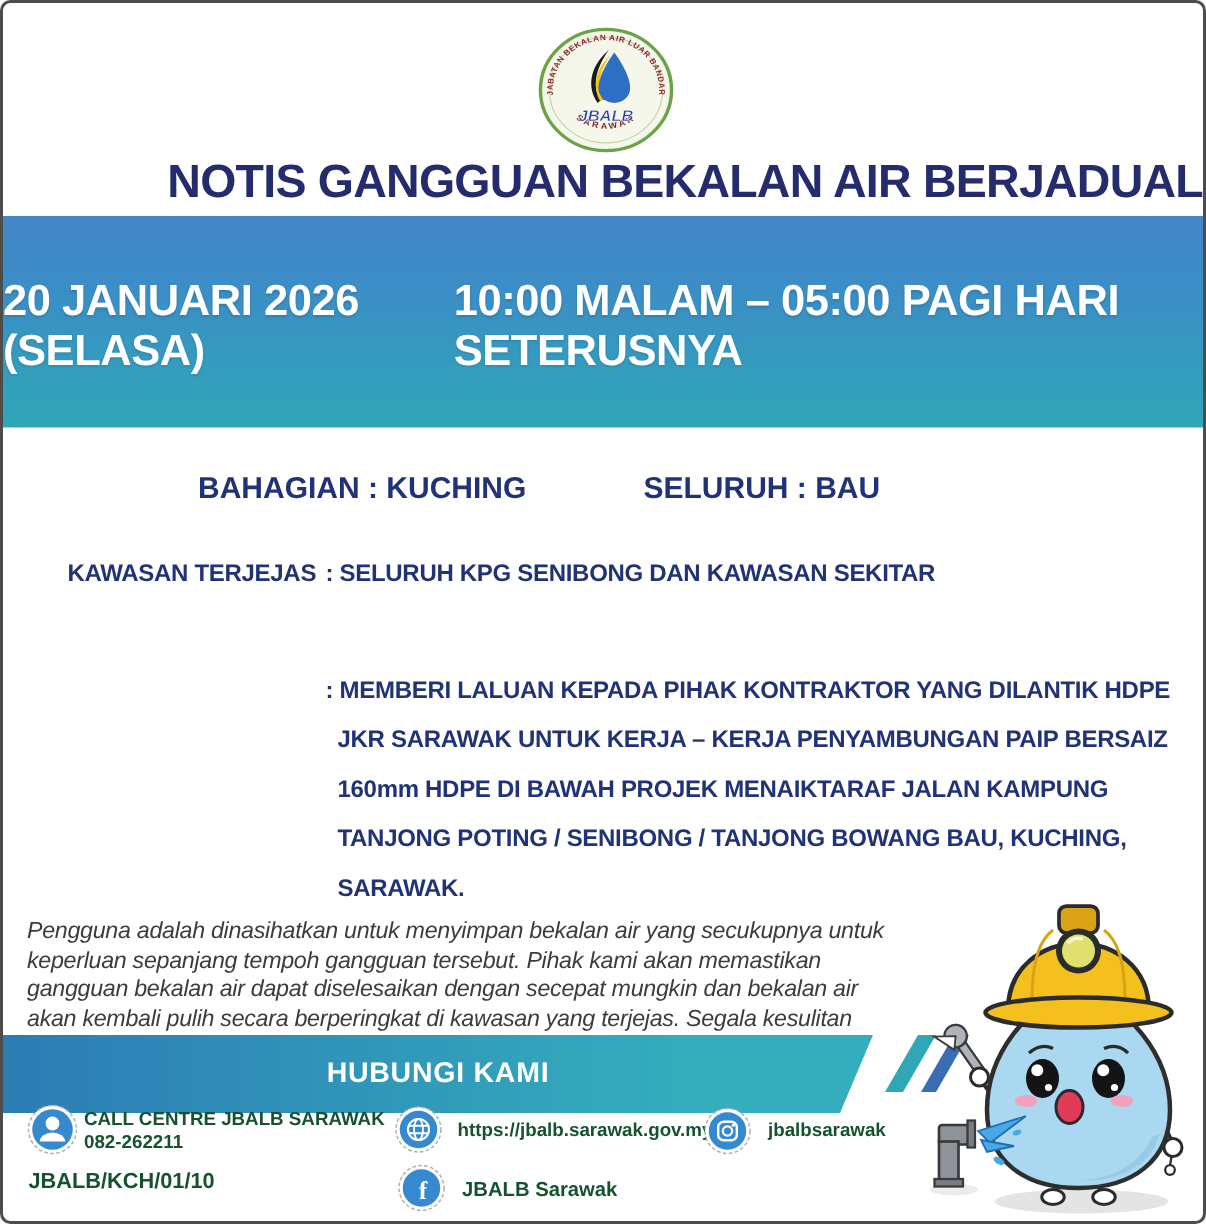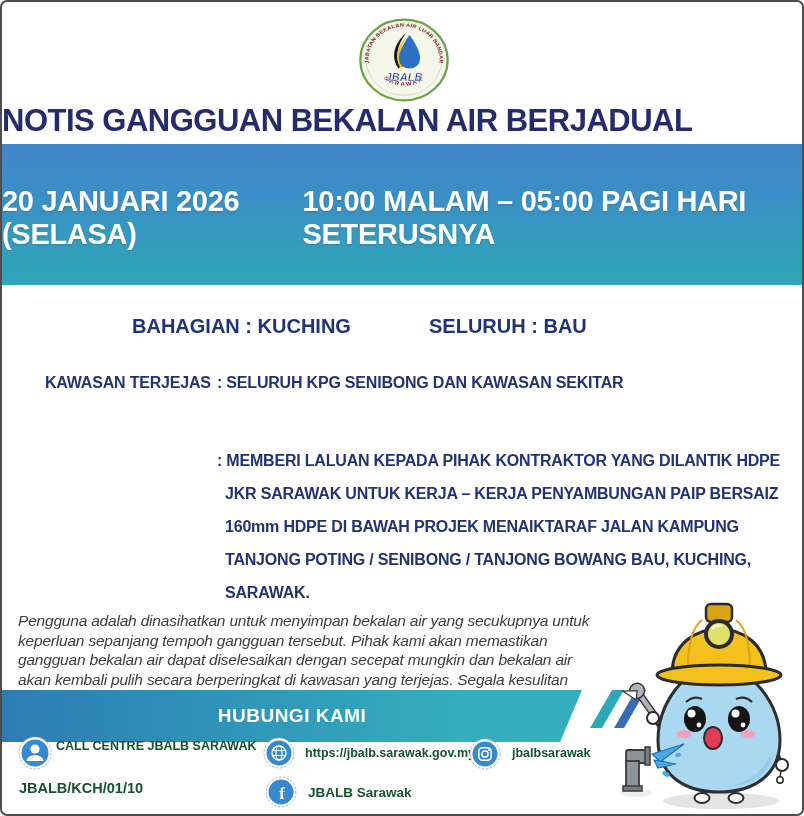--- a/index.html
+++ b/index.html
@@ -3,21 +3,21 @@
 <meta charset="utf-8">
 <style>
   html,body{margin:0;padding:0;background:#fff;}
   body{font-family:"Liberation Sans",sans-serif;}
   .poster{
     position:relative;width:804px;height:816px;box-sizing:border-box;
     border:2px solid #4d4d4d;border-radius:7px;background:#fff;overflow:hidden;
   }
   .abs{position:absolute;}
   .page-title{
-    top:101px;left:0;width:100%;text-align:left;
+    top:101px;left:0;width:100%;text-align:right;
     font-size:31px;font-weight:bold;letter-spacing:-0.5px;color:#252c6e;
   }
   .banner{
     top:142px;left:0;width:100%;height:141px;
     background:linear-gradient(180deg,#4486c8 0%,#3b8ec7 35%,#2fa7b6 100%);
     display:flex;flex-direction:row;align-items:center;justify-content:center;
     gap:6px;padding-top:6px;box-sizing:border-box;
   }
   .banner div{
     color:#fff;font-size:29px;font-weight:bold;letter-spacing:-0.3px;
@@ -105,20 +105,21 @@
   <div class="abs stripe2"></div>
 
   <svg class="abs" style="left:16px;top:734px;" width="34" height="34" viewBox="0 0 34 34">
     <circle cx="17" cy="17" r="16" fill="#ffffff" stroke="#b0b0b0" stroke-width="1" stroke-dasharray="2.5 1.5"></circle>
     <circle cx="17" cy="17" r="13.5" fill="#3489cf"></circle>
     <circle cx="17" cy="13" r="4.6" fill="#ffffff"></circle>
     <path d="M8.5,25 a8.5,6 0 0 1 17,0 Z" fill="#ffffff"></path>
   </svg>
   <div class="abs call-block ctext">
     <div>CALL CENTRE JBALB SARAWAK</div>
+    <div>082-262211</div>
   </div>
   <div class="abs refno ctext">JBALB/KCH/01/10</div>
 
   <svg class="abs" style="left:261px;top:735px;" width="32" height="32" viewBox="0 0 32 32">
     <circle cx="16" cy="16" r="15" fill="#ffffff" stroke="#b0b0b0" stroke-width="1" stroke-dasharray="2.5 1.5"></circle>
     <circle cx="16" cy="16" r="12.5" fill="#3489cf"></circle>
     <circle cx="16" cy="16" r="7" fill="none" stroke="#ffffff" stroke-width="1.4"></circle>
     <ellipse cx="16" cy="16" rx="3" ry="7" fill="none" stroke="#ffffff" stroke-width="1.2"></ellipse>
     <line x1="9.3" y1="13.5" x2="22.7" y2="13.5" stroke="#ffffff" stroke-width="1.2"></line>
     <line x1="9.3" y1="18.5" x2="22.7" y2="18.5" stroke="#ffffff" stroke-width="1.2"></line>

